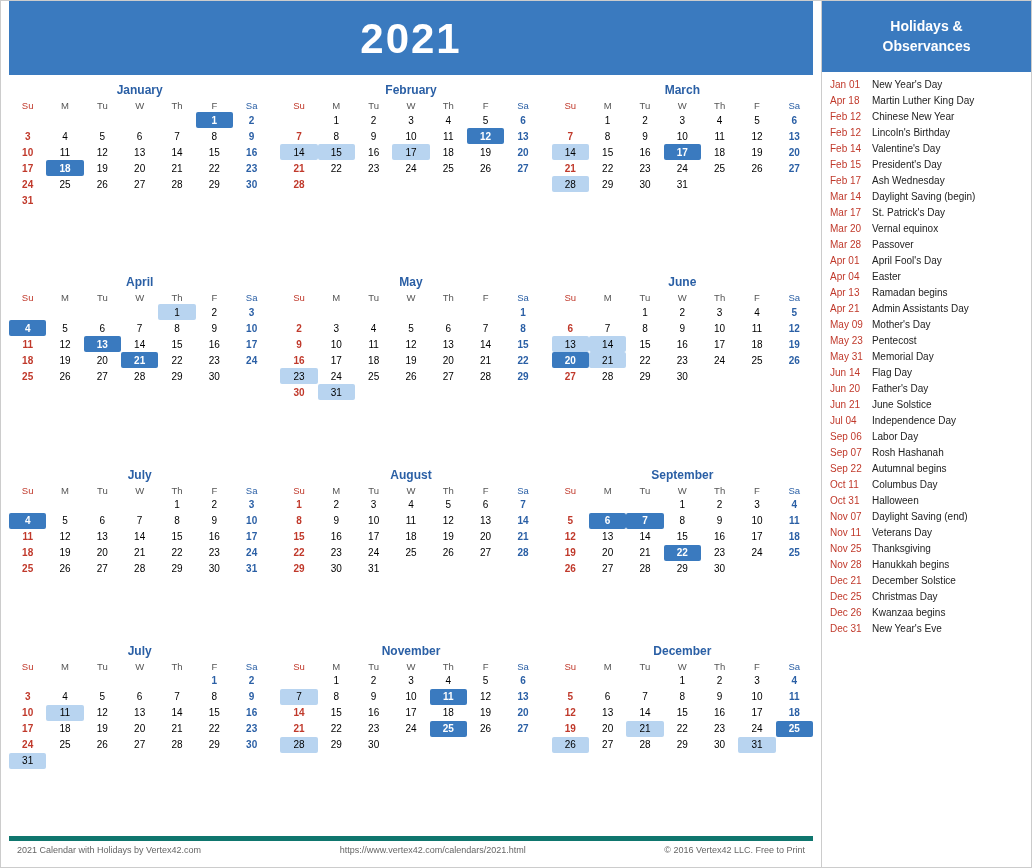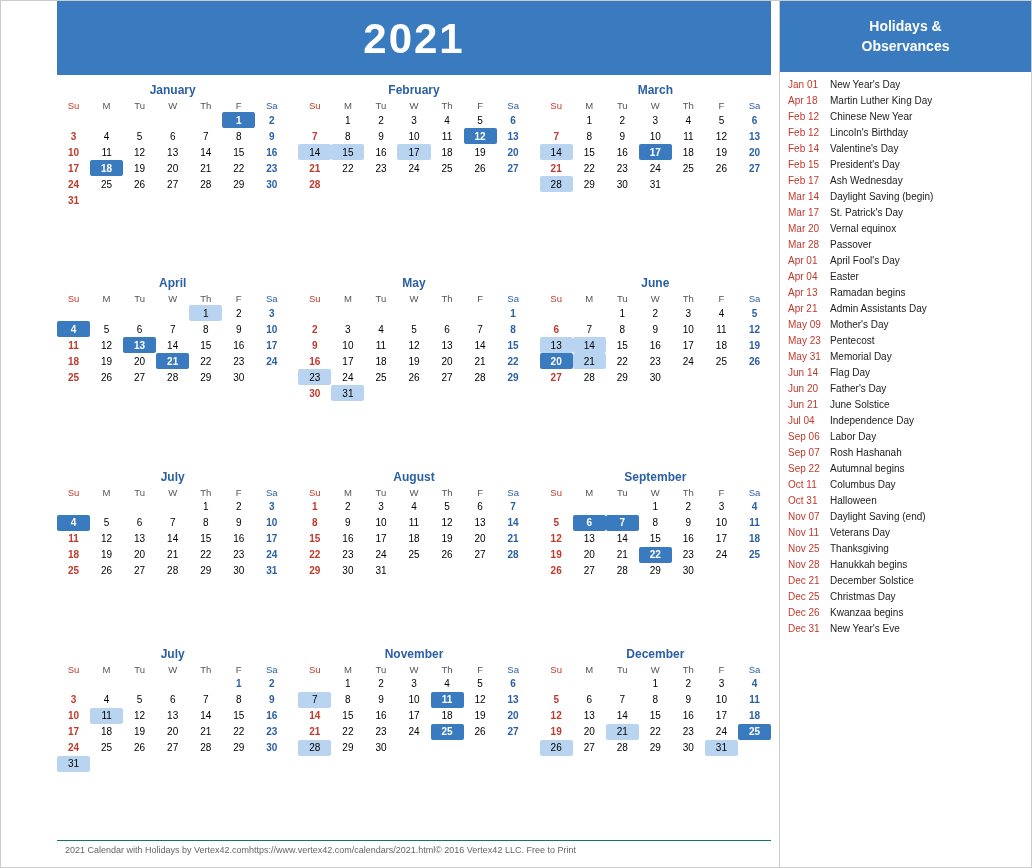--- a/index.html
+++ b/index.html
@@ -15,21 +15,20 @@
       flex-direction: row;
       width: 1032px;
       min-height: 868px;
       border: 1px solid #ccc;
     }
     .left-panel {
       flex: 1;
       display: flex;
       flex-direction: column;
       padding: 0 8px 8px 8px;
-      margin-left: 48px;
     }
     .year-header {
       background: #3a7abf;
       color: #fff;
       text-align: center;
       font-size: 42px;
       font-weight: bold;
       padding: 14px 0 12px 0;
       margin-bottom: 8px;
       letter-spacing: 2px;
@@ -77,21 +76,21 @@
       color: #fff;
       border-radius: 2px;
       font-weight: bold;
     }
     .cal-table td.highlight-light {
       background: #b8d4f0;
       color: #000;
       border-radius: 2px;
     }
     .right-panel {
-      width: 252px;
+      width: 210px;
       border-left: 1px solid #ccc;
       display: flex;
       flex-direction: column;
     }
     .holidays-header {
       background: #3a7abf;
       color: #fff;
       text-align: center;
       font-size: 14px;
       font-weight: bold;
@@ -115,24 +114,25 @@
       font-size: 10px;
       min-width: 42px;
     }
     .holiday-name {
       font-size: 10px;
       color: #222;
     }
     .footer {
       display: flex;
       flex-direction: row;
+      justify-content: space-between;
       padding: 4px 8px;
       font-size: 9px;
       color: #666;
-      border-top: 1px solid #0f766e;
+      border-top: 5px solid #0f766e;
     }
   </style>
 </head>
 <body>
 
 <div class="outer">
   <div class="left-panel">
     <div class="year-header">2021</div>
     <div class="calendars-grid" id="calendars-grid">
         <div class="month-block">

